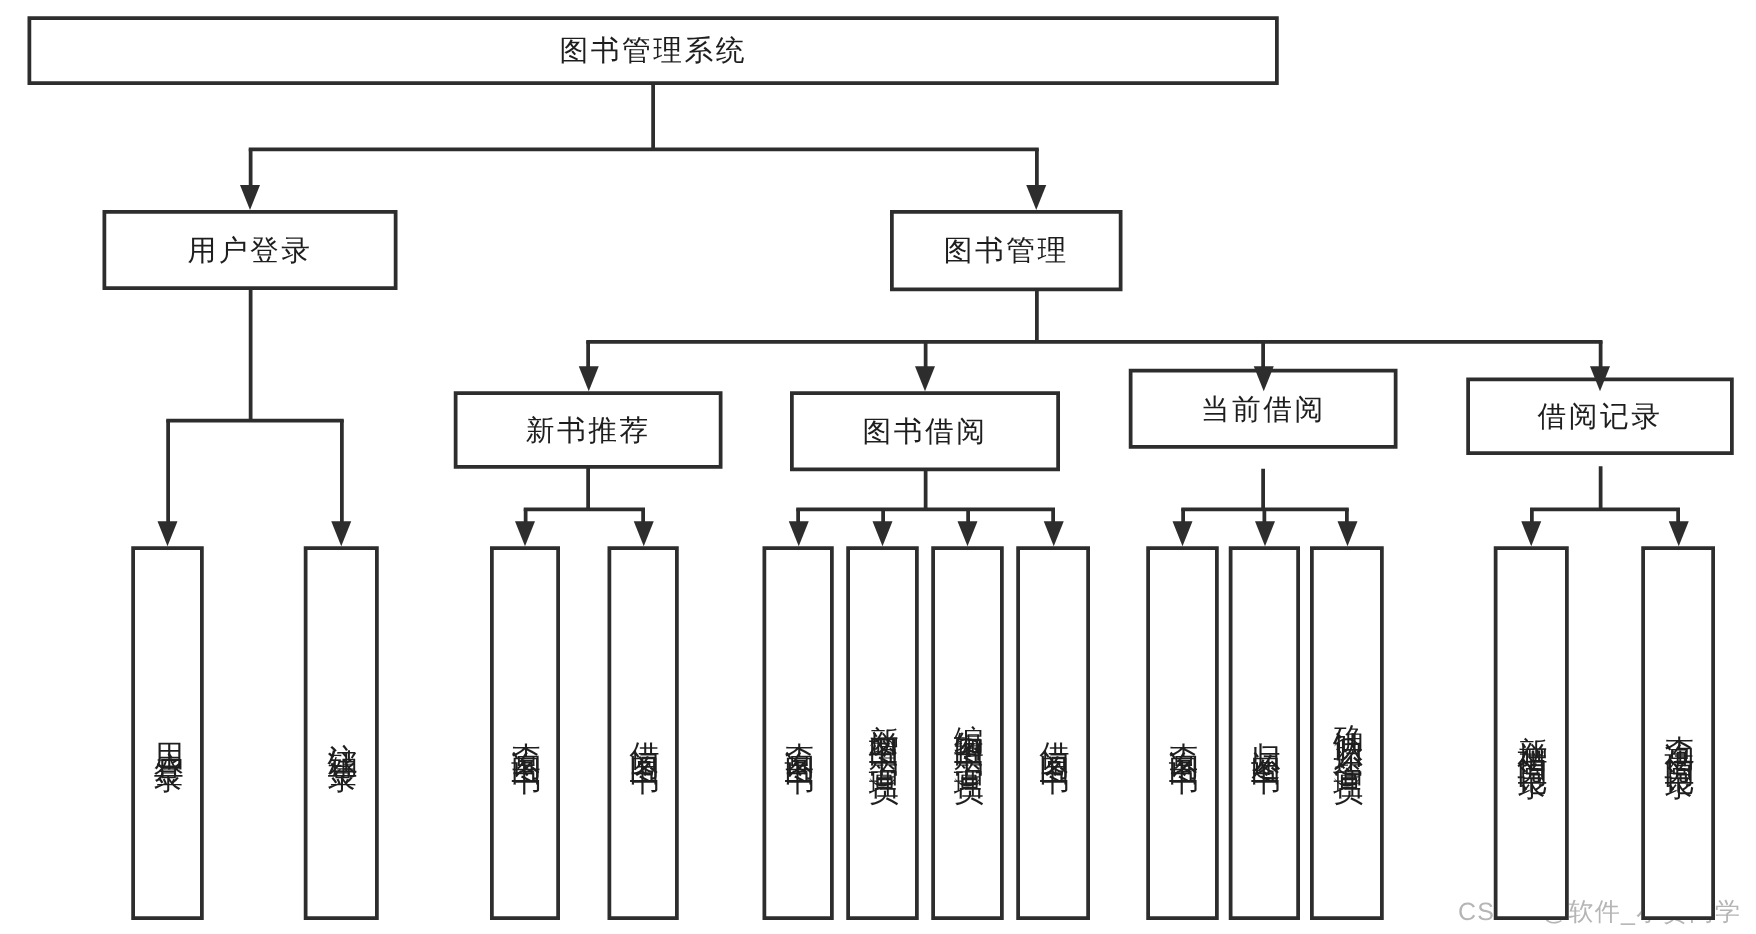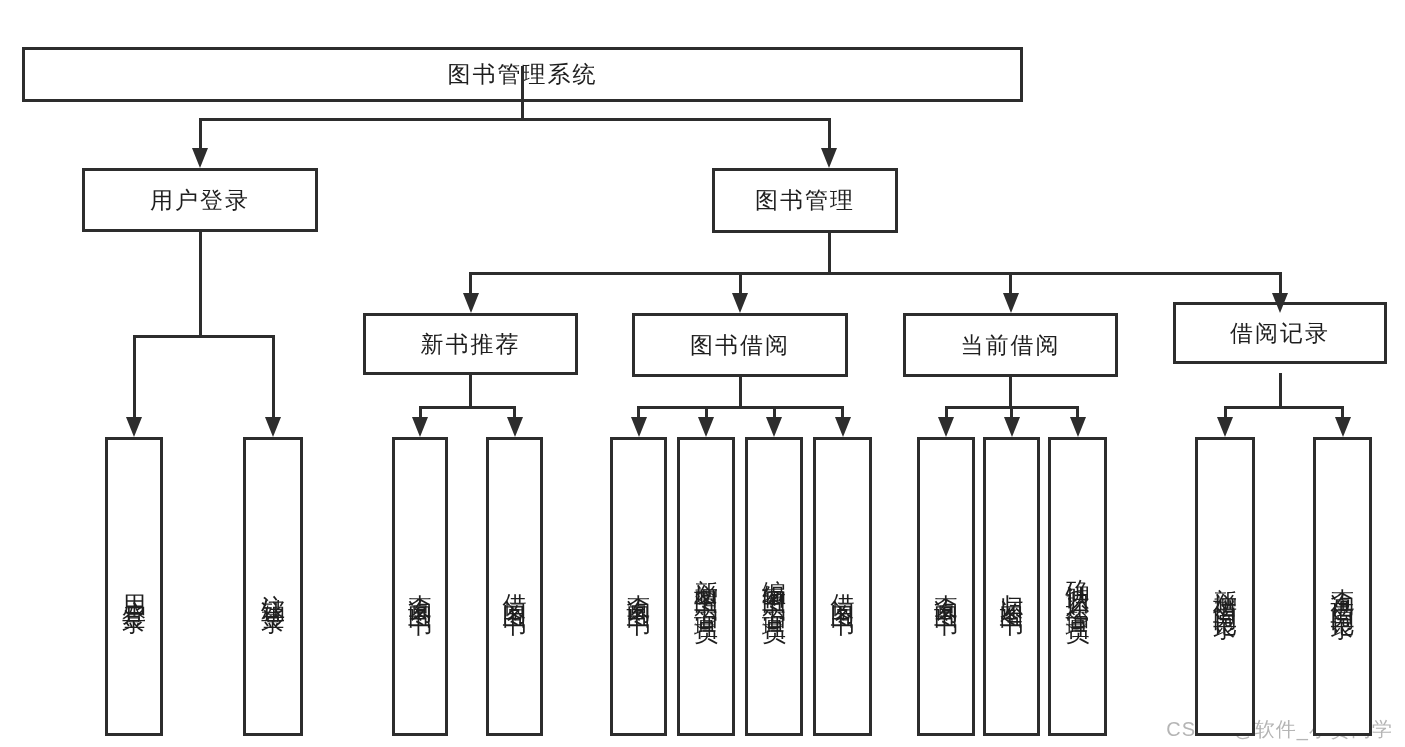--- a/index.html
+++ b/index.html
@@ -53,36 +53,36 @@
     letter-spacing:1px;
     color:var(--watermark,#b5b5b5);
     white-space:nowrap;
   }
 </style>
 </head>
 <body>
 
 <div class="stage">
   <div class="watermark">CSDN @软件_小贺同学</div>
-<div class="node" style="left: 22px; top: 13px; width: 1001px; height: 55px; margin-top: 34px;">
+<div class="node" style="left: 22px; top: 13px; width: 1001px; height: 55px;">
       <span class="node-label">图书管理系统</span>
     </div>
     <div class="node" style="left: 82px; top: 168px; width: 236px; height: 64px;">
       <span class="node-label">用户登录</span>
     </div>
     <div class="node" style="left: 712px; top: 168px; width: 186px; height: 65px;">
       <span class="node-label">图书管理</span>
     </div>
     <div class="node" style="left: 363px; top: 313px; width: 215px; height: 62px;">
       <span class="node-label">新书推荐</span>
     </div>
     <div class="node" style="left: 632px; top: 313px; width: 216px; height: 64px;">
       <span class="node-label">图书借阅</span>
     </div>
-    <div class="node" style="left: 903px; top: 313px; width: 215px; height: 64px; justify-content: center;">
+    <div class="node" style="left: 903px; top: 295px; width: 215px; height: 64px; justify-content: center;">
       <span class="node-label">当前借阅</span>
     </div>
     <div class="node" style="left: 1173px; top: 302px; width: 214px; height: 62px;">
       <span class="node-label">借阅记录</span>
     </div>
     <div class="node vertical" style="left: 105px; top: 437px; width: 58px; height: 299px;">
       <span class="node-label">用户登录</span>
     </div>
     <div class="node vertical" style="left: 243px; top: 437px; width: 60px; height: 299px;">
       <span class="node-label">注销登录</span>

